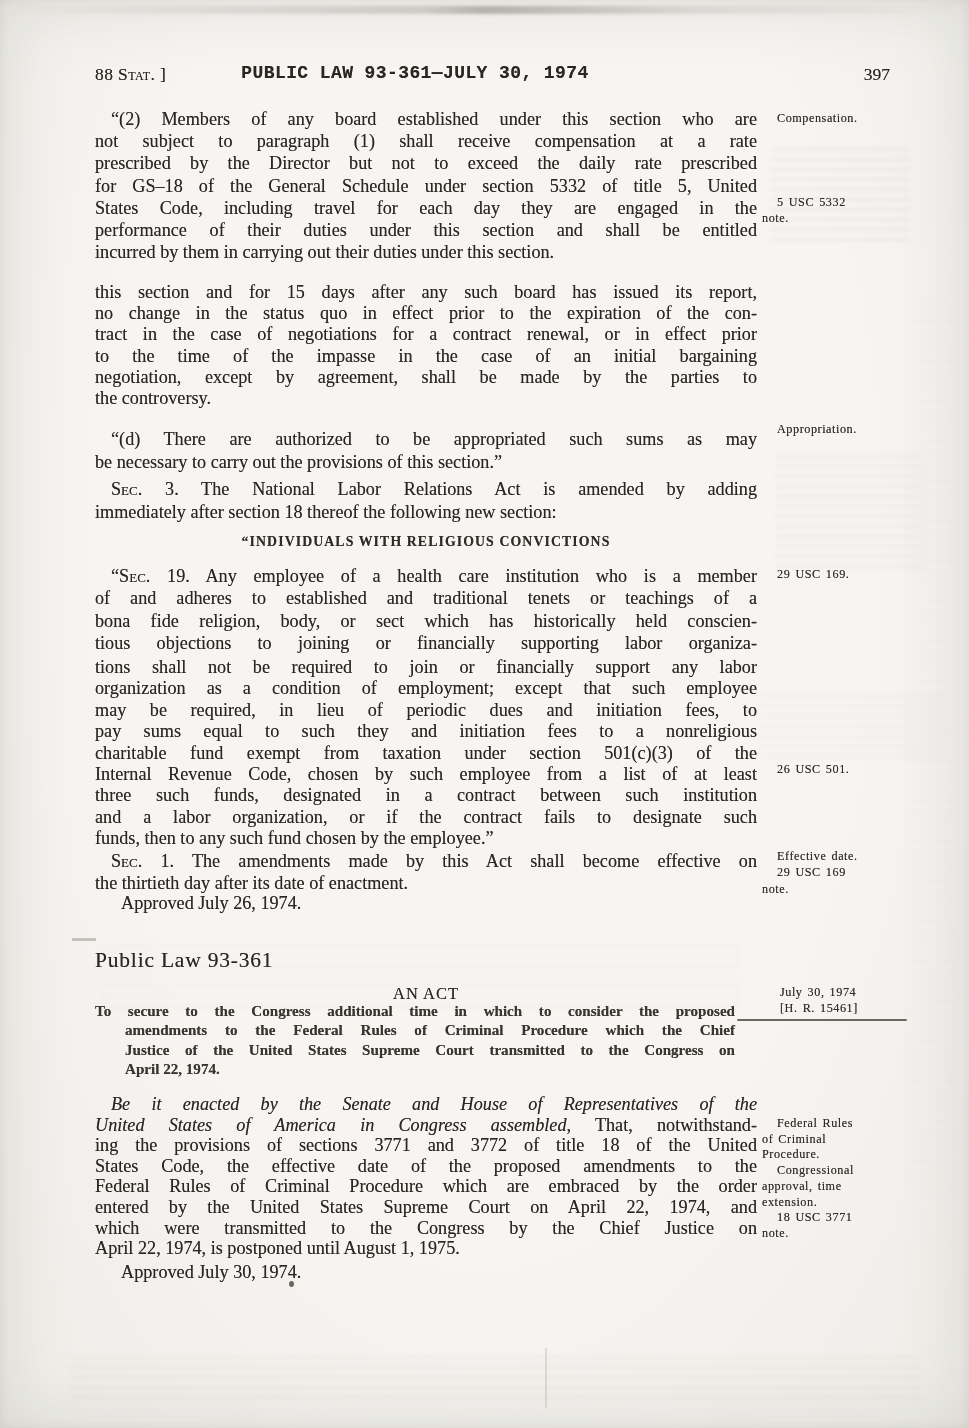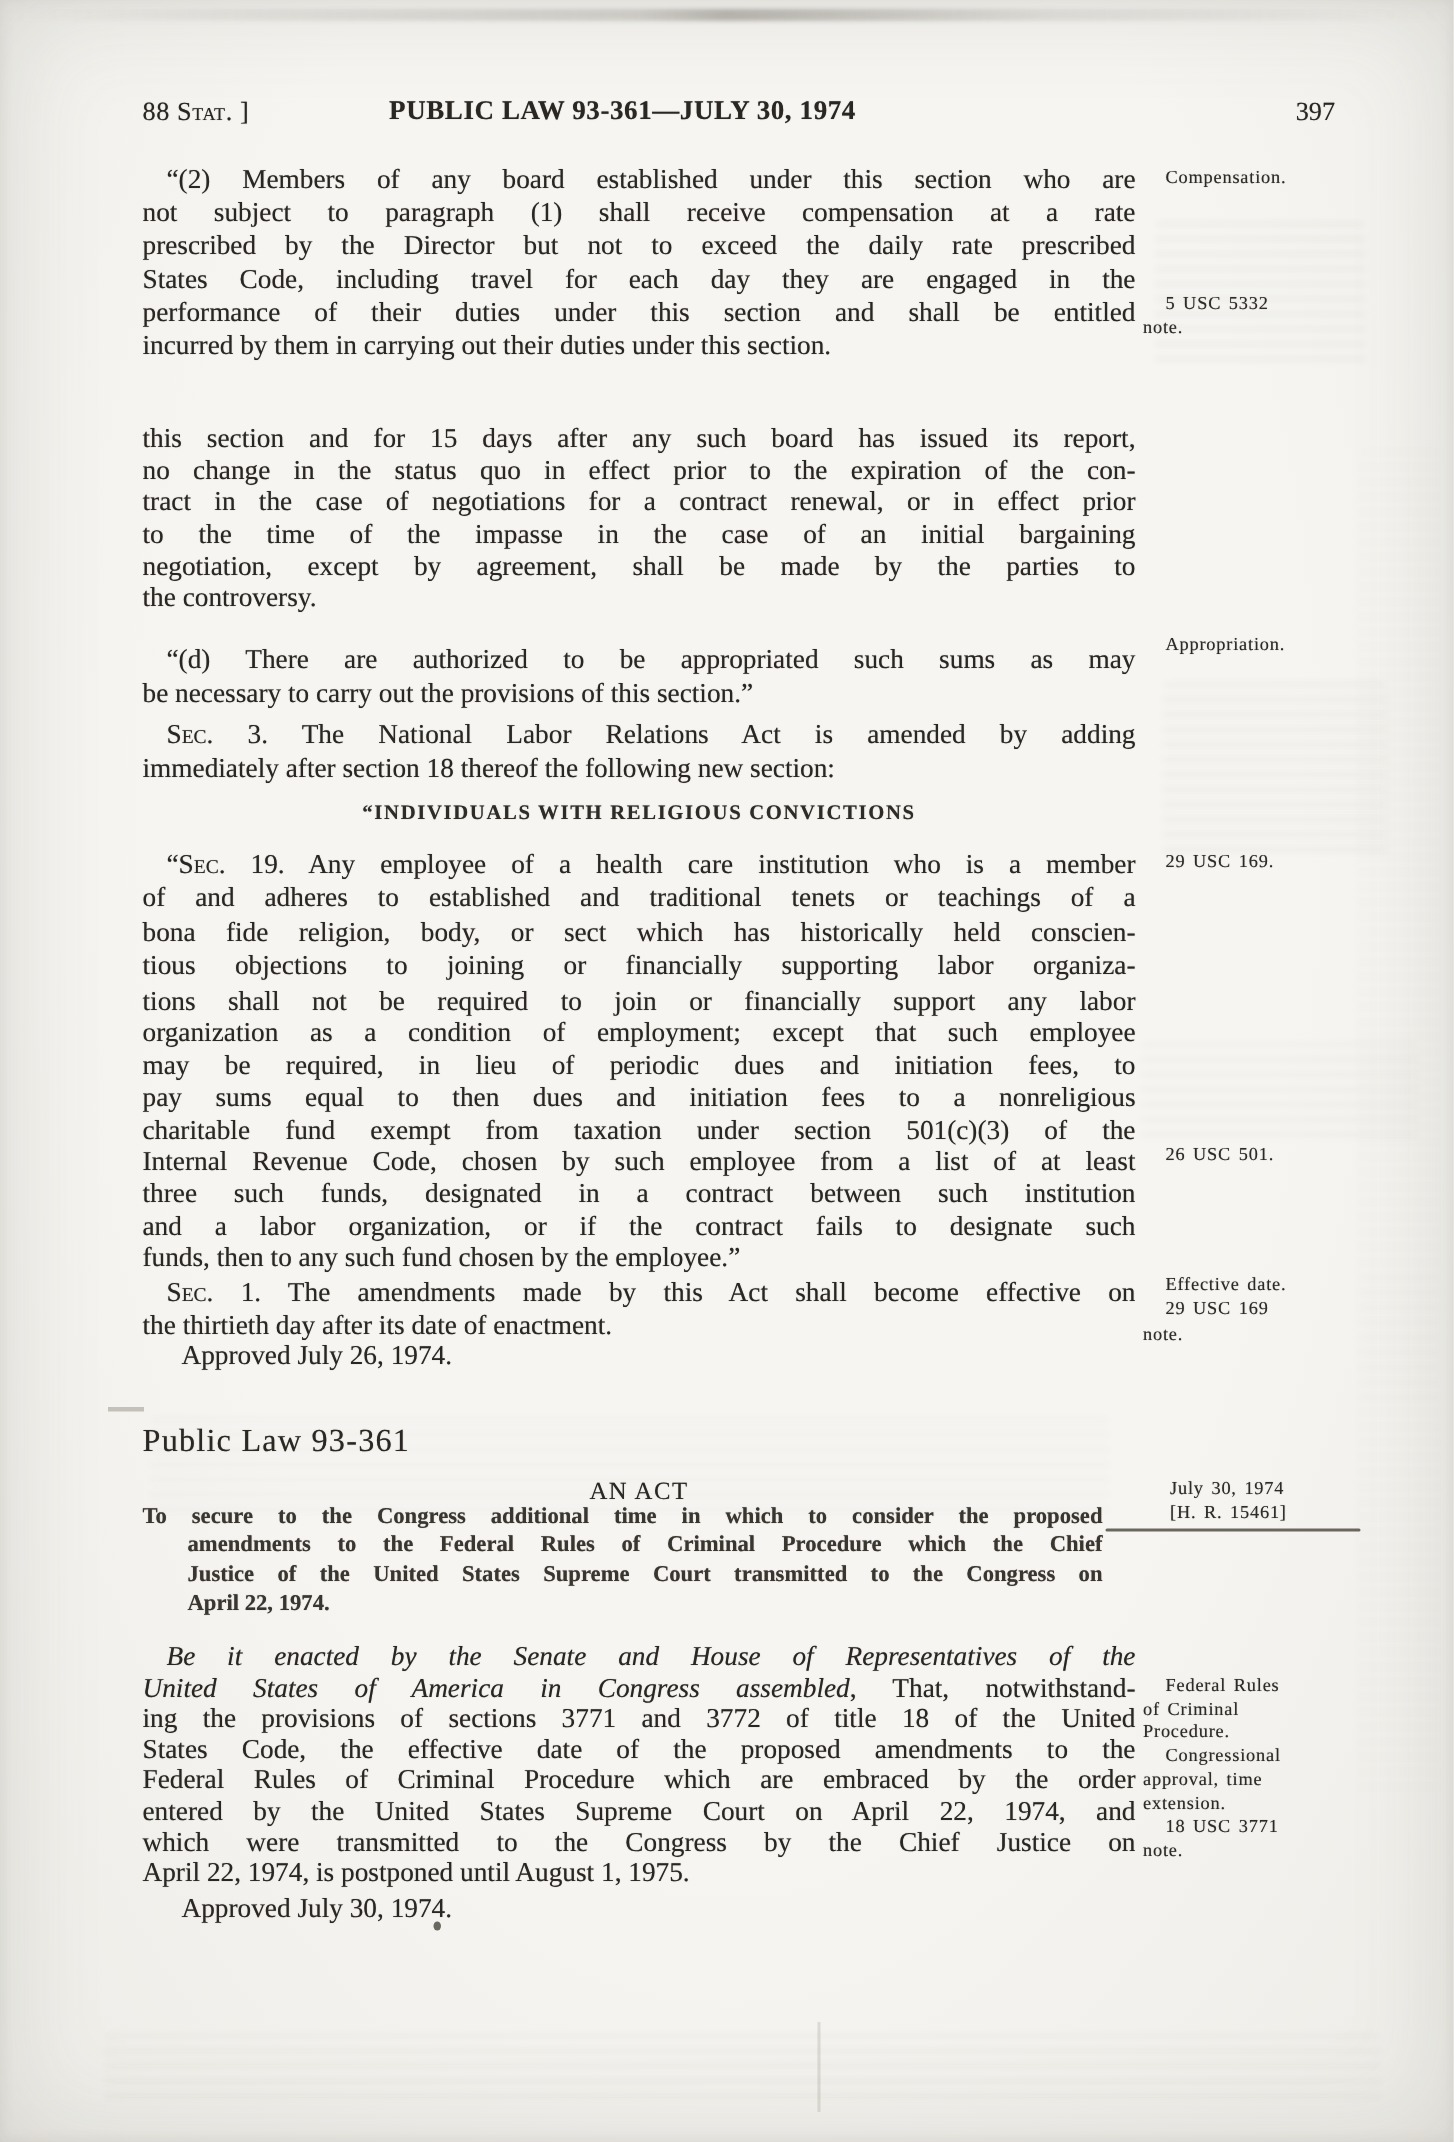--- a/index.html
+++ b/index.html
@@ -11,21 +11,21 @@
     color:#2a2722;
   }
   .page{position:absolute;inset:0;}
   .page::after{content:"";position:absolute;inset:0;pointer-events:none;
     box-shadow:inset 0 0 70px rgba(100,92,78,.16), inset 0 0 10px rgba(100,92,78,.10);}
   .ink{text-shadow:0 0 .6px rgba(44,40,34,.55);}
 
   
   .hdr-left{position:absolute;left:95px;top:64px;font-size:17.5px;letter-spacing:.4px;}
   .hdr-center{position:absolute;left:95px;top:63px;width:640px;text-align:center;
-    font-weight:bold;font-size:18px;letter-spacing:.4px;}
+    font-weight:bold;font-size:18px;letter-spacing:.4px;font-family:Liberation Mono, monospace;}
   .hdr-right{position:absolute;left:830px;top:64px;width:60px;text-align:right;font-size:17.5px;}
 
   
   .col{position:absolute;left:95px;top:0;width:662px;height:100%;font-size:18.2px;}
   .blk{position:absolute;left:0;width:662px;}
   .line{text-align:justify;text-align-last:justify;}
   .line.end{text-align-last:left;}
   .line.ind{text-indent:16px;}
   .i{font-style:italic;}
   .sc{font-variant:small-caps;}
@@ -83,20 +83,21 @@
 
   <div class="hdr-left sc">88 Stat. ]</div>
   <div class="hdr-center">PUBLIC LAW 93-361—JULY 30, 1974</div>
   <div class="hdr-right">397</div>
 
   <div class="col">
     <div class="blk b-p2">
         <div class="line ind"><span>“(2) Members of any board established under this section who are</span></div>
         <div class="line">not subject to paragraph (1) shall receive compensation at a rate</div>
         <div class="line">prescribed by the Director but not to exceed the daily rate prescribed</div>
+        <div class="line">for GS–18 of the General Schedule under section 5332 of title 5, United</div>
         <div class="line">States Code, including travel for each day they are engaged in the</div>
         <div class="line">performance of their duties under this section and shall be entitled</div>
         <div class="line end"><span>incurred by them in carrying out their duties under this section.</span></div>
       </div>
     <div class="blk b-pc">
         <div class="line">this section and for 15 days after any such board has issued its report,</div>
         <div class="line">no change in the status quo in effect prior to the expiration of the con-</div>
         <div class="line">tract in the case of negotiations for a contract renewal, or in effect prior</div>
         <div class="line">to the time of the impasse in the case of an initial bargaining</div>
         <div class="line">negotiation, except by agreement, shall be made by the parties to</div>
@@ -114,21 +115,21 @@
     <div class="blk b-s19a">
         <div class="line ind"><span>“</span><span class="sc">Sec</span><span>. 19. Any employee of a health care institution who is a member</span></div>
         <div class="line">of and adheres to established and traditional tenets or teachings of a</div>
         <div class="line">bona fide religion, body, or sect which has historically held conscien-</div>
         <div class="line">tious objections to joining or financially supporting labor organiza-</div>
       </div>
     <div class="blk b-s19b">
         <div class="line">tions shall not be required to join or financially support any labor</div>
         <div class="line">organization as a condition of employment; except that such employee</div>
         <div class="line">may be required, in lieu of periodic dues and initiation fees, to</div>
-        <div class="line">pay sums equal to then dues and initiation fees to a nonreligious</div>
+        <div class="line">pay sums equal to such they and initiation fees to a nonreligious</div>
         <div class="line">charitable fund exempt from taxation under section 501(c)(3) of the</div>
         <div class="line">Internal Revenue Code, chosen by such employee from a list of at least</div>
         <div class="line">three such funds, designated in a contract between such institution</div>
         <div class="line">and a labor organization, or if the contract fails to designate such</div>
         <div class="line end"><span>funds, then to any such fund chosen by the employee.”</span></div>
       </div>
     <div class="blk b-s4">
         <div class="line ind"><span class="sc">Sec</span><span>. 1. The amendments made by this Act shall become effective on</span></div>
         <div class="line end"><span>the thirtieth day after its date of enactment.</span></div>
       </div>

